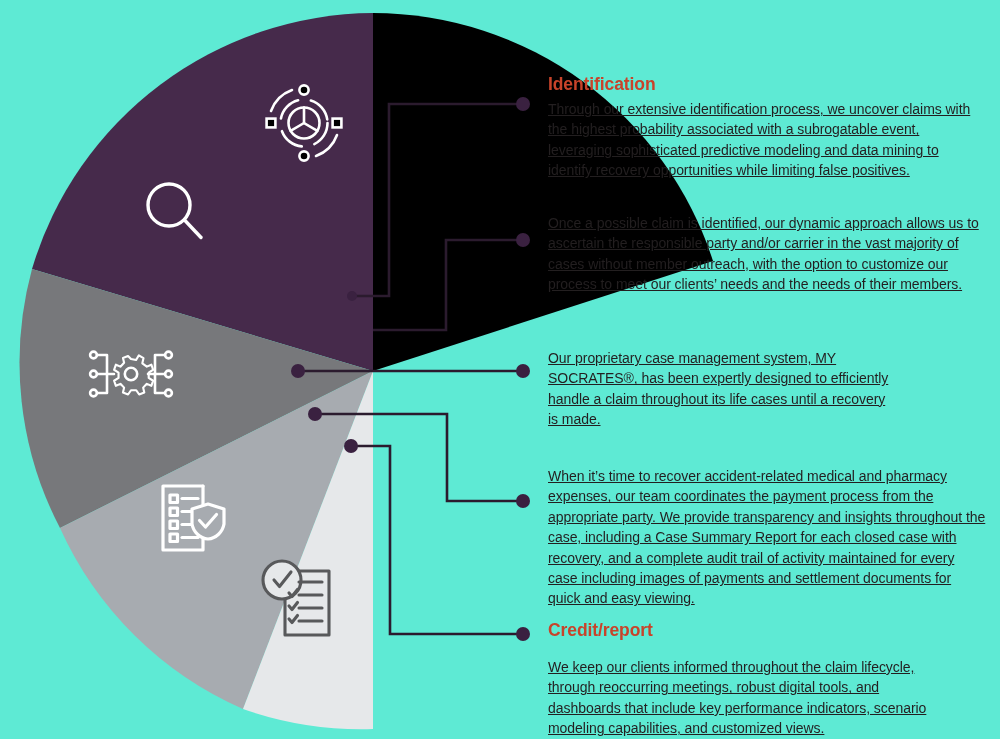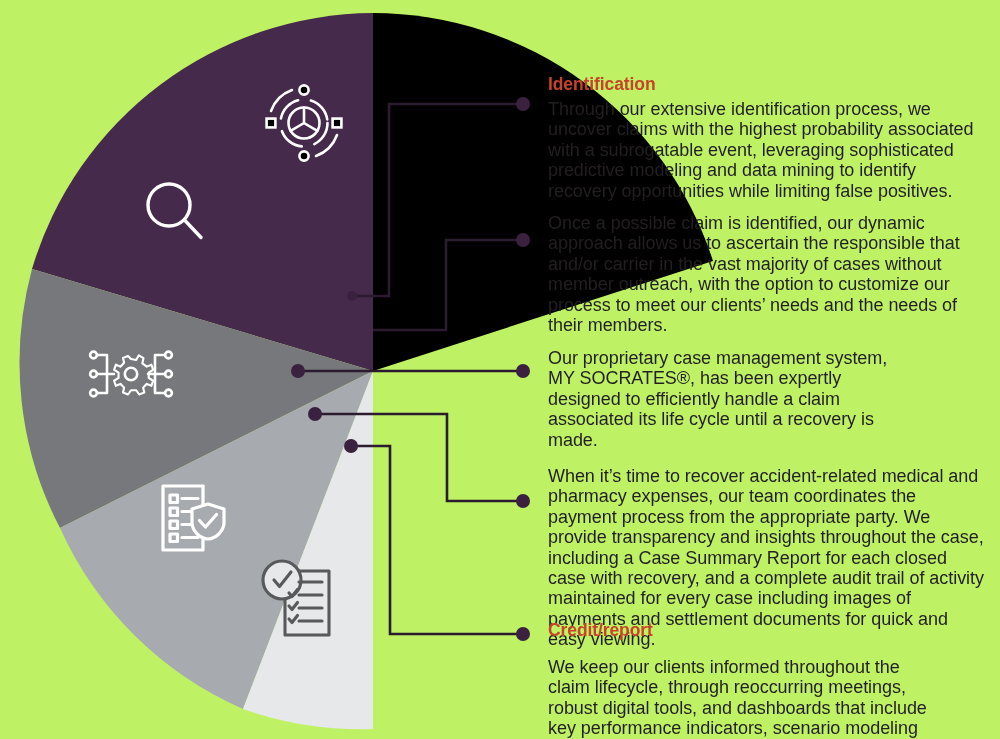--- a/index.html
+++ b/index.html
@@ -9,21 +9,21 @@
   }
   body {
     font-family: "Liberation Sans", sans-serif;
     -webkit-font-smoothing: antialiased;
   }
   #infographic {
     position: relative;
     width: 1000px;
     height: 739px;
     overflow: hidden;
-    background: #bef264;
+    background: #5eead4;
   }
   #wheel-svg {
     position: absolute;
     left: 0;
     top: 0;
     width: 1000px;
     height: 739px;
   }
   .text-column {
     position: absolute;
@@ -39,24 +39,25 @@
   .step-title {
     color: #c8432a;
     font-size: 17.5px;
     font-weight: bold;
     line-height: 21px;
     margin: 0 0 4px 0;
     letter-spacing: -0.1px;
   }
   .step-body {
     color: #231f20;
-    font-size: 18px;
+    font-size: 14px;
     line-height: 20.4px;
     margin: 0;
     letter-spacing: -0.05px;
+    text-decoration: underline;
   }
   .step-identification { top: 74px; }
   .step-investigation  { top: 213px; }
   .step-case-management{ top: 348px; }
   .step-recovery       { top: 466px; }
   .step-credit-report  { top: 620px; }
 </style>
 </head>
 <body>
 
@@ -179,25 +180,25 @@
   </svg>
 
   <div class="text-column">
 
     <div class="step-block step-identification">
       <h3 class="step-title">Identification</h3>
       <p class="step-body">Through our extensive identification process, we uncover claims with the highest probability associated with a subrogatable event, leveraging sophisticated predictive modeling and data mining to identify recovery opportunities while limiting false positives.</p>
     </div>
 
     <div class="step-block step-investigation">
-      <p class="step-body">Once a possible claim is identified, our dynamic approach allows us to ascertain the responsible that and/or carrier in the vast majority of cases without member outreach, with the option to customize our process to meet our clients’ needs and the needs of their members.</p>
+      <p class="step-body">Once a possible claim is identified, our dynamic approach allows us to ascertain the responsible party and/or carrier in the vast majority of cases without member outreach, with the option to customize our process to meet our clients’ needs and the needs of their members.</p>
     </div>
 
     <div class="step-block step-case-management">
-      <p class="step-body" style="width:345px;">Our proprietary case management system, MY SOCRATES®, has been expertly designed to efficiently handle a claim associated its life cycle until a recovery is made.</p>
+      <p class="step-body" style="width:345px;">Our proprietary case management system, MY SOCRATES®, has been expertly designed to efficiently handle a claim throughout its life cases until a recovery is made.</p>
     </div>
 
     <div class="step-block step-recovery">
       <p class="step-body">When it’s time to recover accident-related medical and pharmacy expenses, our team coordinates the payment process from the appropriate party. We provide transparency and insights throughout the case, including a Case Summary Report for each closed case with recovery, and a complete audit trail of activity maintained for every case including images of payments and settlement documents for quick and easy viewing.</p>
     </div>
 
     <div class="step-block step-credit-report">
       <h3 class="step-title">Credit/report</h3>
       <p class="step-body" style="width:380px;margin-top:16px;">We keep our clients informed throughout the claim lifecycle, through reoccurring meetings, robust digital tools, and dashboards that include key performance indicators, scenario modeling capabilities, and customized views.</p>
     </div>

